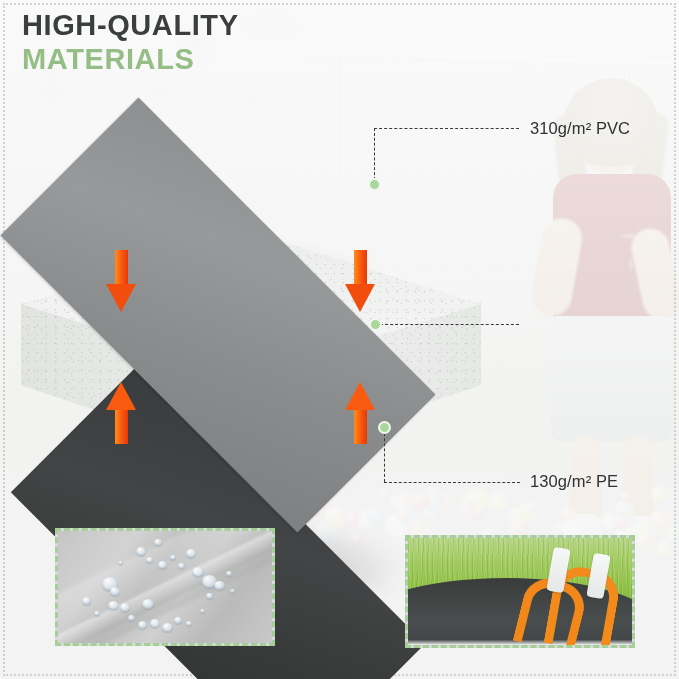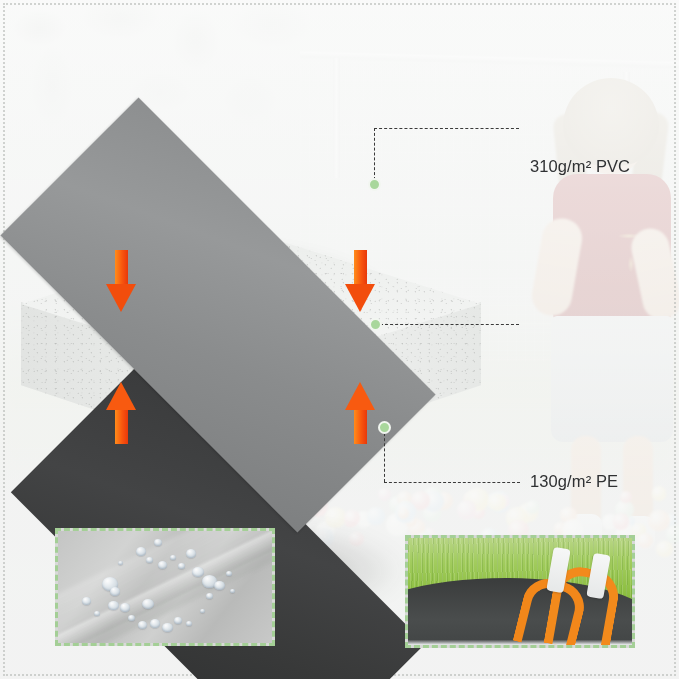--- a/index.html
+++ b/index.html
@@ -444,20 +444,24 @@
       <div class="ball" style="width: 15.5333px; height: 15.5333px; left: 387.422px; top: 62.7397px; background: radial-gradient(circle at 34% 30%, rgb(255, 255, 255), rgb(248, 220, 200) 62%, rgb(248, 220, 200));"></div>
       <div class="ball" style="width: 16.399px; height: 16.399px; left: 362.842px; top: 43.3562px; background: radial-gradient(circle at 34% 30%, rgb(255, 255, 255), rgb(246, 201, 204) 62%, rgb(246, 201, 204));"></div>
       <div class="ball" style="width: 21.6597px; height: 21.6597px; left: 144.683px; top: 31.3719px; background: radial-gradient(circle at 34% 30%, rgb(255, 255, 255), rgb(207, 227, 242) 62%, rgb(207, 227, 242));"></div>
       <div class="ball" style="width: 11.6117px; height: 11.6117px; left: 147.758px; top: 37.5028px; background: radial-gradient(circle at 34% 30%, rgb(255, 255, 255), rgb(248, 220, 200) 62%, rgb(248, 220, 200));"></div>
       <div class="ball" style="width: 20.7737px; height: 20.7737px; left: 257.994px; top: 49.502px; background: radial-gradient(circle at 34% 30%, rgb(255, 255, 255), rgb(246, 201, 204) 62%, rgb(246, 201, 204));"></div>
     </div>
 
   <div class="wash"></div>
   <div class="wash2"></div>
 
+  <div class="heading">
+    <div class="l1">HIGH-QUALITY</div>
+    <div class="l2">MATERIALS</div>
+  </div>
 
   <div class="stack">
 
     <div class="pvc-shadow"></div>
 
     <div class="foam">
       <div class="foam-shadow"></div>
       <div class="foam-left">
         <div class="foam-tex"></div>
       </div>
@@ -493,21 +497,21 @@
   <div class="arrow up" style="left:345px;top:382px;">
     <div class="shaft"></div>
     <div class="head"></div>
   </div>
 
   <div class="dot" style="left:368px;top:178px;"></div>
   <div class="leader">
     <div class="v" style="left:374px;top:128px;height:52px;"></div>
     <div class="h" style="left:374px;top:128px;width:145px;"></div>
   </div>
-  <div class="callout-label" style="left:530px;top:119px;margin-top:38px;">310g/m² PVC</div>
+  <div class="callout-label" style="left:530px;top:119px;">310g/m² PVC</div>
 
   <div class="dot" style="left:369px;top:318px;"></div>
   <div class="leader">
     <div class="h" style="left:380px;top:324px;width:139px;"></div>
   </div>
 
   <div class="dot" style="left:378px;top:421px;"></div>
   <div class="leader">
     <div class="v" style="left:384px;top:428px;height:54px;"></div>
     <div class="h" style="left:384px;top:482px;width:136px;"></div>

